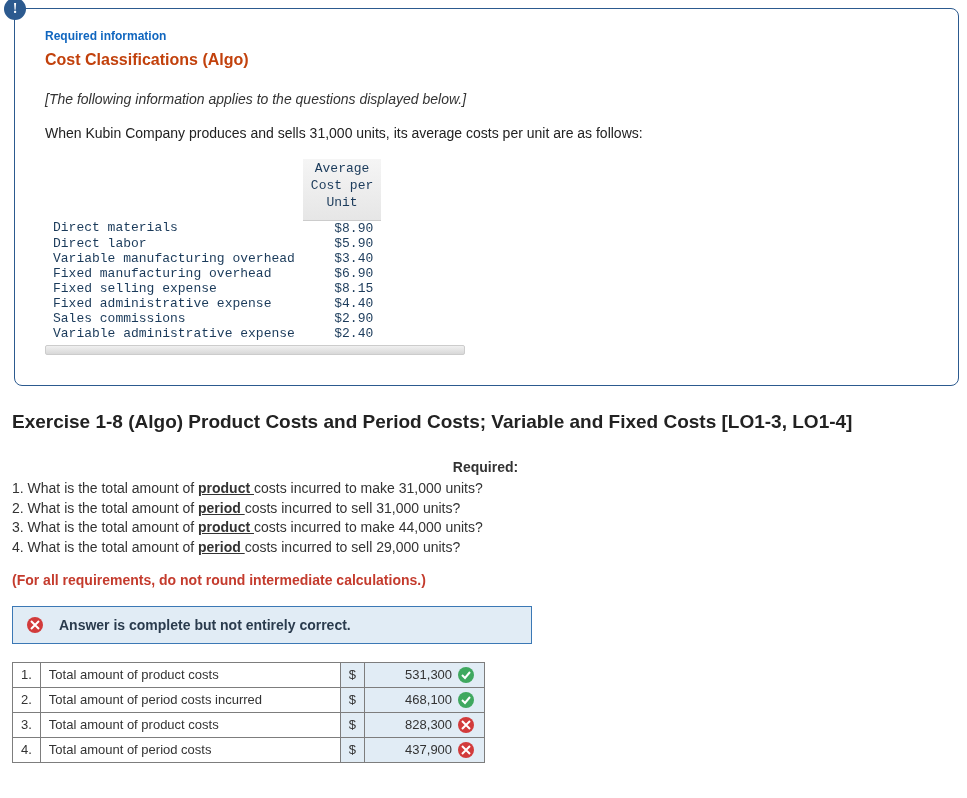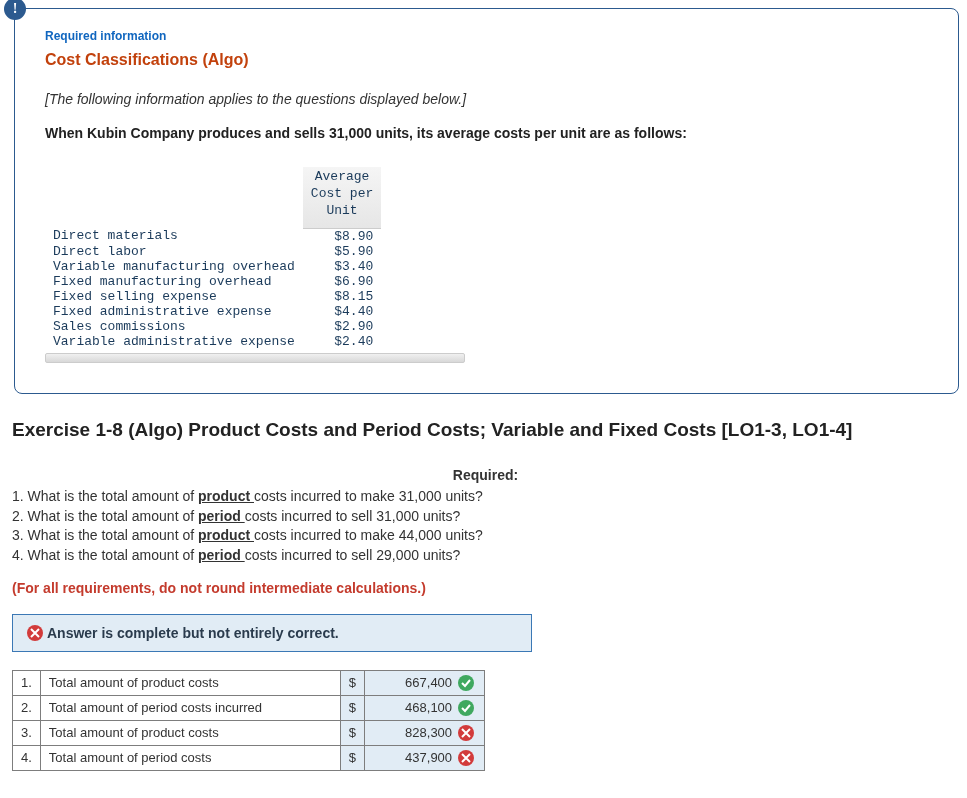--- a/index.html
+++ b/index.html
@@ -46,22 +46,21 @@
       color: #c2410c;
       margin-bottom: 22px;
     }
     .italic-note {
       font-style: italic;
       color: #333;
       margin-bottom: 18px;
     }
     .intro-text {
       color: #222;
-      margin-bottom: 26px;
-      font-weight: bold;
+      margin-bottom: 18px;
     }
     .cost-table {
       font-family: "Courier New", Courier, monospace;
       font-size: 13px;
       border-collapse: collapse;
       color: #1a3a5a;
     }
     .cost-table th, .cost-table td {
       padding: 0 8px;
       text-align: left;
@@ -107,21 +106,21 @@
       border: 1px solid #3b78b5;
       background: #e1ecf5;
       padding: 10px 14px;
       font-weight: bold;
       color: #2a3b4d;
       width: 520px;
       margin-left: 4px;
       margin-bottom: 18px;
       display: flex;
       align-items: center;
-      gap: 4px;
+      gap: 16px;
     }
     .answer-table {
       border-collapse: collapse;
       font-size: 13px;
       margin-left: 4px;
     }
     .answer-table td {
       border: 1px solid #7d7d7d;
       padding: 4px 8px;
       height: 24px;
@@ -229,21 +228,21 @@
 </div>
 
 <table class="answer-table">
   <tbody>
     <tr>
       <td class="num">1.</td>
       <td class="label">Total amount of product costs</td>
       <td class="cur">$</td>
       <td class="amt">
         <div class="amt-inner">
-          <span>667,400</span>
+          <span>531,300</span>
           <span class="status-icon status-correct">
             <svg viewBox="0 0 10 10">
                 <path d="M1 5 L4 8 L9 2" stroke="#fff" stroke-width="2" fill="none"></path>
               </svg>
           </span>
         </div>
       </td>
     </tr>
     <tr>
       <td class="num">2.</td>

